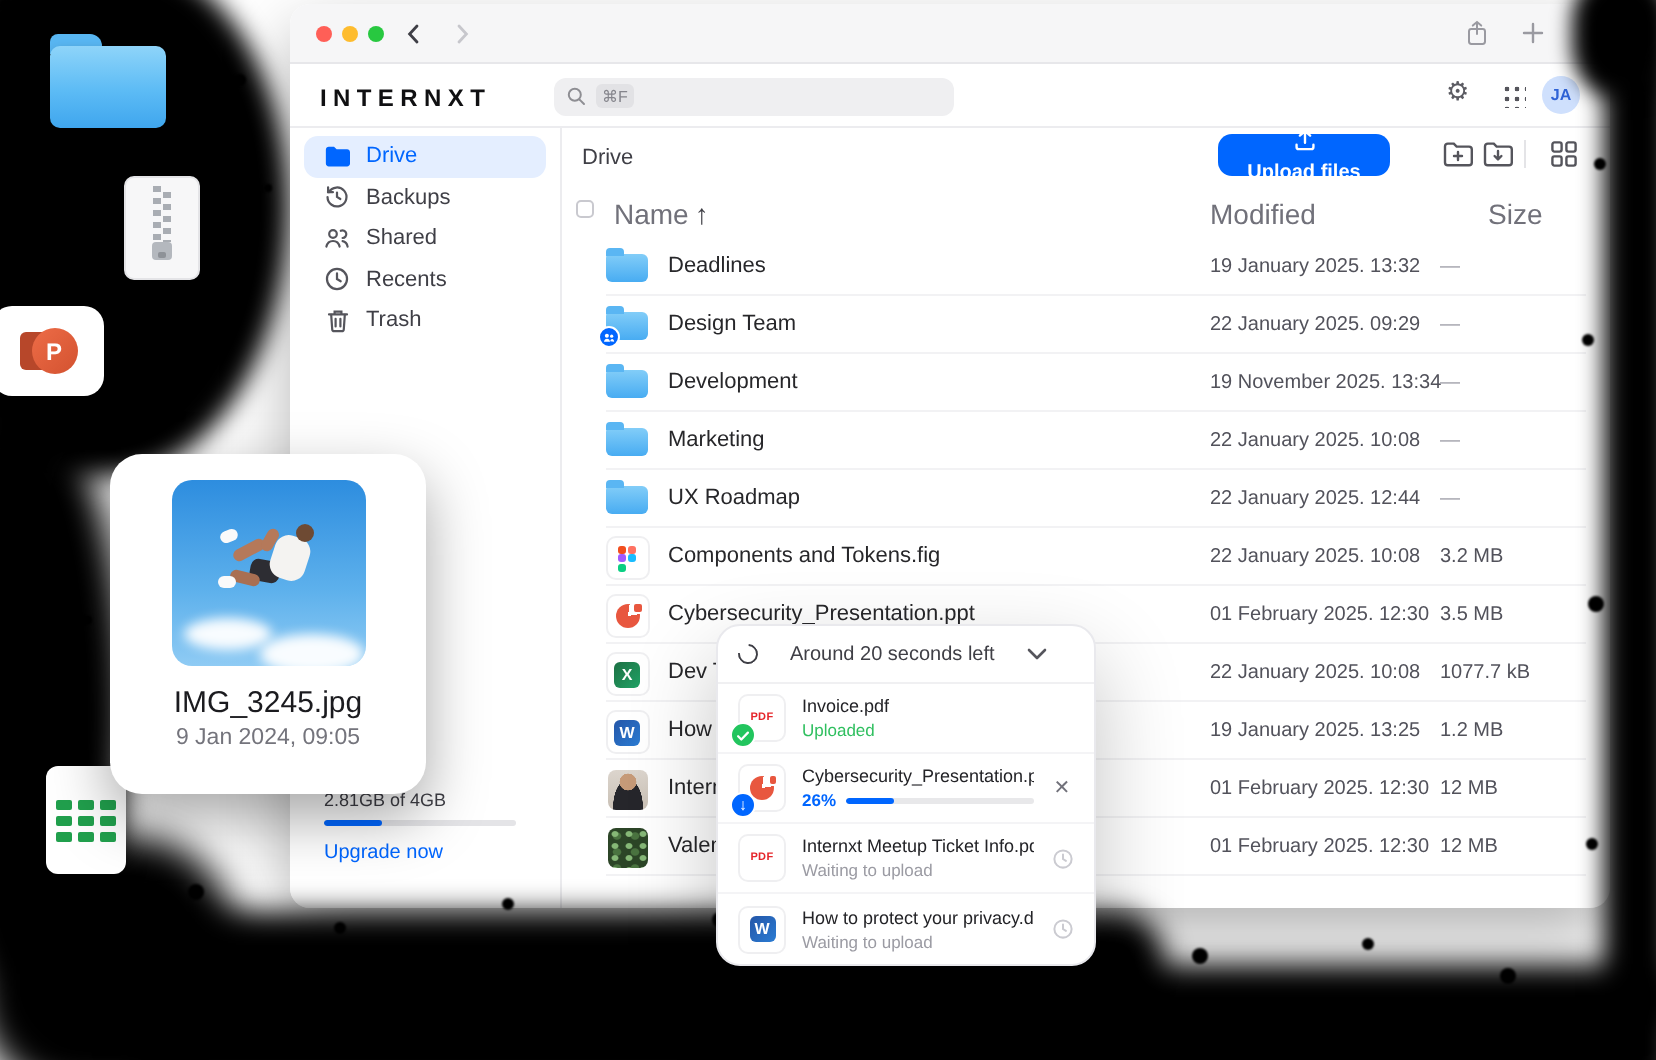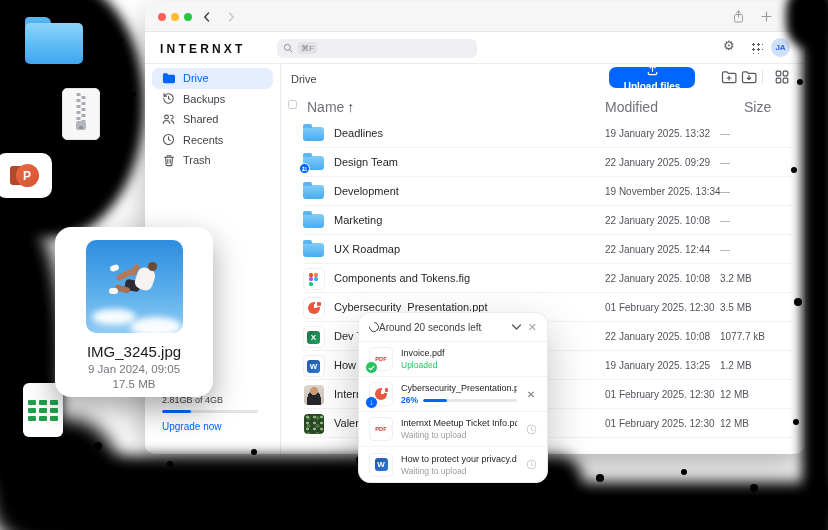--- a/index.html
+++ b/index.html
@@ -144,21 +144,21 @@
     radial-gradient(circle at 50% 30%,#c69a78 0 24%,transparent 25%),
     radial-gradient(ellipse at 50% 92%,#26262b 0 52%,transparent 53%),
     linear-gradient(180deg,#dcd5cd,#c9c0b5);}
   .thumb.plant{background-color:#2c4527;background-image:
     radial-gradient(#86b877 1.4px,transparent 2px),radial-gradient(#4a7340 1.8px,transparent 2.4px);
     background-size:7px 6px,9px 8px;}
 
   
   .popup{position:absolute;left:358px;top:312px;width:190px;background:#fff;border-radius:12px;
     border:1px solid #e9e9ed;box-shadow:0 18px 44px rgba(0,0,0,.24);z-index:40;overflow:hidden;}
-  .pp-head{height:29px;display:flex;align-items:center;gap:0;padding:0 10px;border-bottom:1px solid #f0f0f2;}
+  .pp-head{height:29px;display:flex;align-items:center;gap:16px;padding:0 10px;border-bottom:1px solid #f0f0f2;}
   .spin{width:10px;height:10px;border:1.7px solid #3f3f46;border-top-color:transparent;border-radius:50%;
     transform:rotate(-40deg);flex:0 0 10px;}
   .pp-title{flex:1;font-size:10px;color:#3f3f46;white-space:nowrap;}
   .pp-x{color:#a1a1aa;font-size:11px;line-height:1;margin-left:6px;}
   .pp-item{height:35px;display:flex;align-items:center;gap:8px;padding:0 10px;border-bottom:1px solid #f4f4f6;}
   .pp-item:last-child{border-bottom:none;}
   .pp-ic{position:relative;width:24px;height:24px;flex:0 0 24px;display:flex;align-items:center;justify-content:center;}
   .pp-ic .tile{width:22px;height:22px;}
   .pp-badge{position:absolute;left:-4px;bottom:-3px;width:13px;height:13px;border-radius:50%;
     border:1.5px solid #fff;display:flex;align-items:center;justify-content:center;color:#fff;}
@@ -506,21 +506,20 @@
         <span class="shorts"></span>
         <span class="leg2"></span>
       <span class="shoe2"></span>
         <span class="arm"></span>
         <span class="torso"></span>
         <span class="head"></span>
     </span>
   </div>
   <div class="fname-card">IMG_3245.jpg</div>
   <div class="fmeta">9 Jan 2024, 09:05</div>
-  <div class="fmeta">17.5 MB</div>
 </div>
 
 <div class="popup">
   <div class="pp-head">
     <span class="spin"></span>
     <span class="pp-title">Around 20 seconds left</span>
     <span>
       <svg width="11" height="8" viewBox="0 0 11 8">
           <path d="M1.5 2l4 4 4-4" stroke="#55555c" stroke-width="1.3" fill="none" stroke-linecap="round" stroke-linejoin="round"></path>
         </svg>

